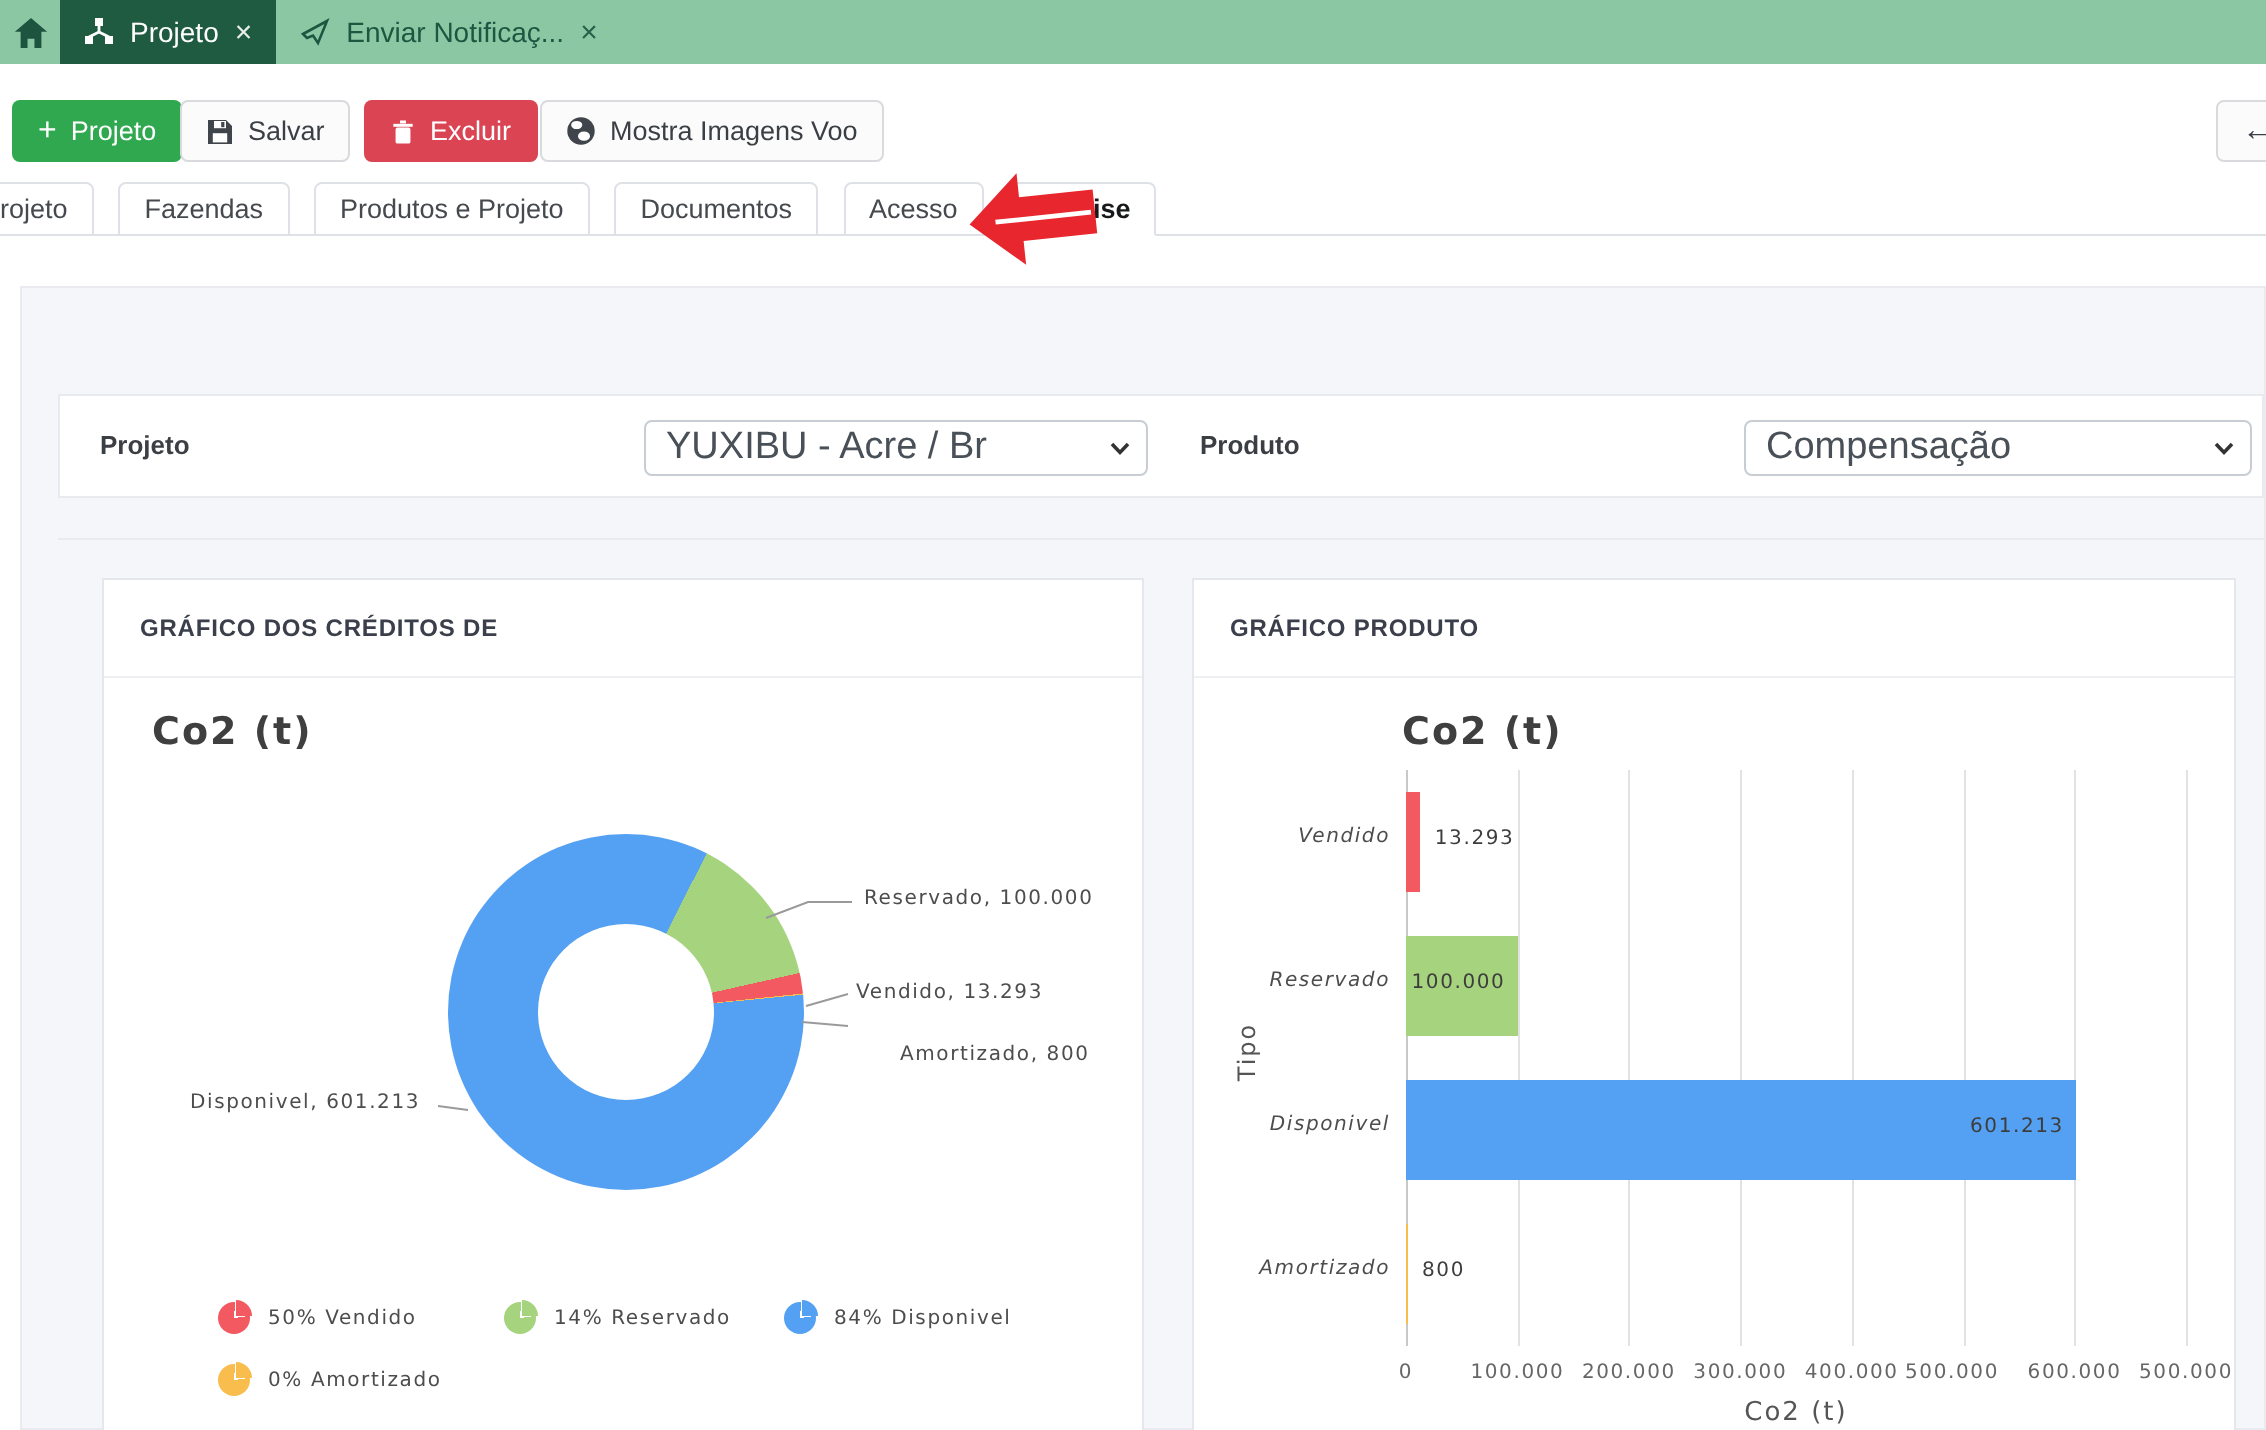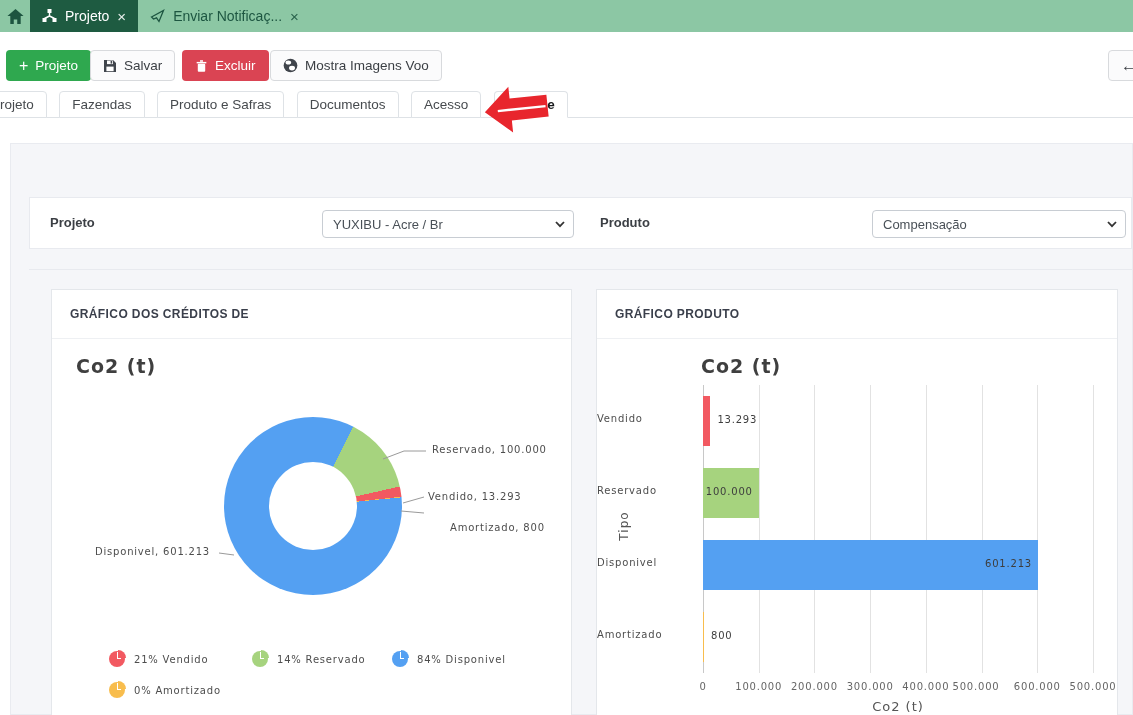--- a/index.html
+++ b/index.html
@@ -33,21 +33,21 @@
   
   .annot { position:absolute; left:481px; top:82px; z-index:20; transform:rotate(-6deg); }
   
   .panel { position:absolute; left:10px; top:143px; right:0; bottom:0; background:#f5f6f9; border:1px solid #e9ebf0; }
   .report-btn { position:absolute; left:50%; transform:translateX(-50%); top:11px; height:28px;
                 display:inline-flex; align-items:center; gap:8px; padding:0 16px; font-size:13px;
                 background:#fcfcfd; border:1px solid #d5d8dc; border-radius:4px; color:#33373c; cursor:pointer; white-space:nowrap; }
   .filter-card { position:absolute; left:18px; top:53px; width:calc(100% - 18px); height:52px; background:#fff; border:1px solid #e8eaef; }
   .flabel { position:absolute; font-size:13px; font-weight:bold; color:#3b3f44; }
   .select { position:absolute; top:12px; height:28px; background:#fff; border:1px solid #c8cdd3; border-radius:4px;
-            font-size:13px; color:#495057; display:flex; align-items:center; padding:0 26px 0 10px; cursor:pointer; }
+            font-size:19px; color:#495057; display:flex; align-items:center; padding:0 26px 0 10px; cursor:pointer; }
   .select svg { position:absolute; right:8px; top:10px; }
   
   .charts { position:absolute; left:18px; top:125px; right:0; bottom:-60px; border-top:1px solid #e8eaef; }
   .card { position:absolute; top:19px; background:#fff; border:1px solid #e4e7eb; height:560px; }
   .card-left  { left:22px;  width:521px; }
   .card-right { left:567px; width:522px; }
   .card-header { height:49px; line-height:49px; border-bottom:1px solid #eef0f3; padding-left:18px;
                  font-size:12px; font-weight:bold; letter-spacing:.4px; color:#3a3f4b; }
   .chart-title { font-family:"DejaVu Sans",sans-serif; font-size:19px; font-weight:bold; letter-spacing:1px; color:#3f3f3f; }
   .chart-font  { font-family:"DejaVu Sans",sans-serif; font-size:10px; letter-spacing:.8px; color:#4d4d4d; }
@@ -68,21 +68,21 @@
   .pie-ico .q { position:absolute; top:-1px; right:-1px; width:8px; height:8px; background:var(--c); border-radius:0 100% 0 0; }
   
   .bar-title { margin:16px 0 0 104px; }
   .bar-area { position:relative; height:336px; margin-top:6px; }
   .bar-plot { position:absolute; left:106px; top:2px; width:390px; height:288px; }
   .gridline { position:absolute; top:0; bottom:0; width:1px; background:#e2e2e2; }
   .gridline.axis { background:#c8c8c8; }
   .hbar { position:absolute; left:0; }
   .val-label { position:absolute; white-space:nowrap; color:#3d3d3d; }
   .bar-cats { position:absolute; left:0; top:2px; width:98px; height:288px; }
-  .cat-label { position:absolute; right:0; width:98px; text-align:left; white-space:nowrap; }
+  .cat-label { position:absolute; right:0; width:98px; text-align:right; white-space:nowrap;font-style:italic; }
   .bar-ticks { position:absolute; left:106px; top:298px; width:390px; height:14px; }
   .tick-label { position:absolute; top:0; transform:translateX(-50%); white-space:nowrap; color:#666; }
   .xlabel { position:absolute; left:301px; top:316px; transform:translateX(-50%);
             font-family:"DejaVu Sans",sans-serif; font-size:13px; letter-spacing:1px; color:#555; }
   .ylabel { position:absolute; left:12px; top:136px; transform:rotate(-90deg);
             font-family:"DejaVu Sans",sans-serif; font-size:12px; letter-spacing:1px; color:#555; }
   .back-btn { left:1108px; width:40px; justify-content:flex-start; font-size:16px; }
 </style>
 </head>
 <body>
@@ -143,21 +143,21 @@
     <span>Mostra Imagens Voo</span>
   </button>
   <button class="btn btn-light back-btn">
     <span>←</span>
   </button>
 </div>
 
 <div class="navtabs">
   <span class="navtab">Projeto</span>
   <span class="navtab">Fazendas</span>
-  <span class="navtab">Produto e Safras</span>
+  <span class="navtab">Produtos e Projeto</span>
   <span class="navtab">Documentos</span>
   <span class="navtab">Acesso</span>
   <span class="navtab active">Análise</span>
 </div>
 
 <div class="annot">
   <svg width="70" height="56" viewBox="0 0 70 56">
     <polygon points="4,27 30,4 30,16 67,16 67,38 30,38 30,50" fill="#e8262d"></polygon>
     <rect x="17" y="26" width="48" height="2.4" fill="#fff"></rect>
   </svg>
@@ -203,21 +203,21 @@
         <span class="callout chart-font" style="left:376px; top:137px;margin-left:22px;">Amortizado, 800</span>
         <span class="callout chart-font" style="left:43px; top:161px;">Disponivel, 601.213</span>
       </div>
       <div class="legend">
         <div class="legend-row">
           <span class="legend-item" style="width:143px;">
             <span class="pie-ico" style="--c: #f25961;">
                 <span class="m"></span>
                 <span class="q"></span>
               </span>
-            <span class="chart-font">21% Vendido</span>
+            <span class="chart-font">50% Vendido</span>
           </span>
           <span class="legend-item" style="width:140px;">
             <span class="pie-ico" style="--c: #a6d37e;">
                 <span class="m"></span>
                 <span class="q"></span>
               </span>
             <span class="chart-font">14% Reservado</span>
           </span>
           <span class="legend-item">
             <span class="pie-ico" style="--c: #54a0f2;">

